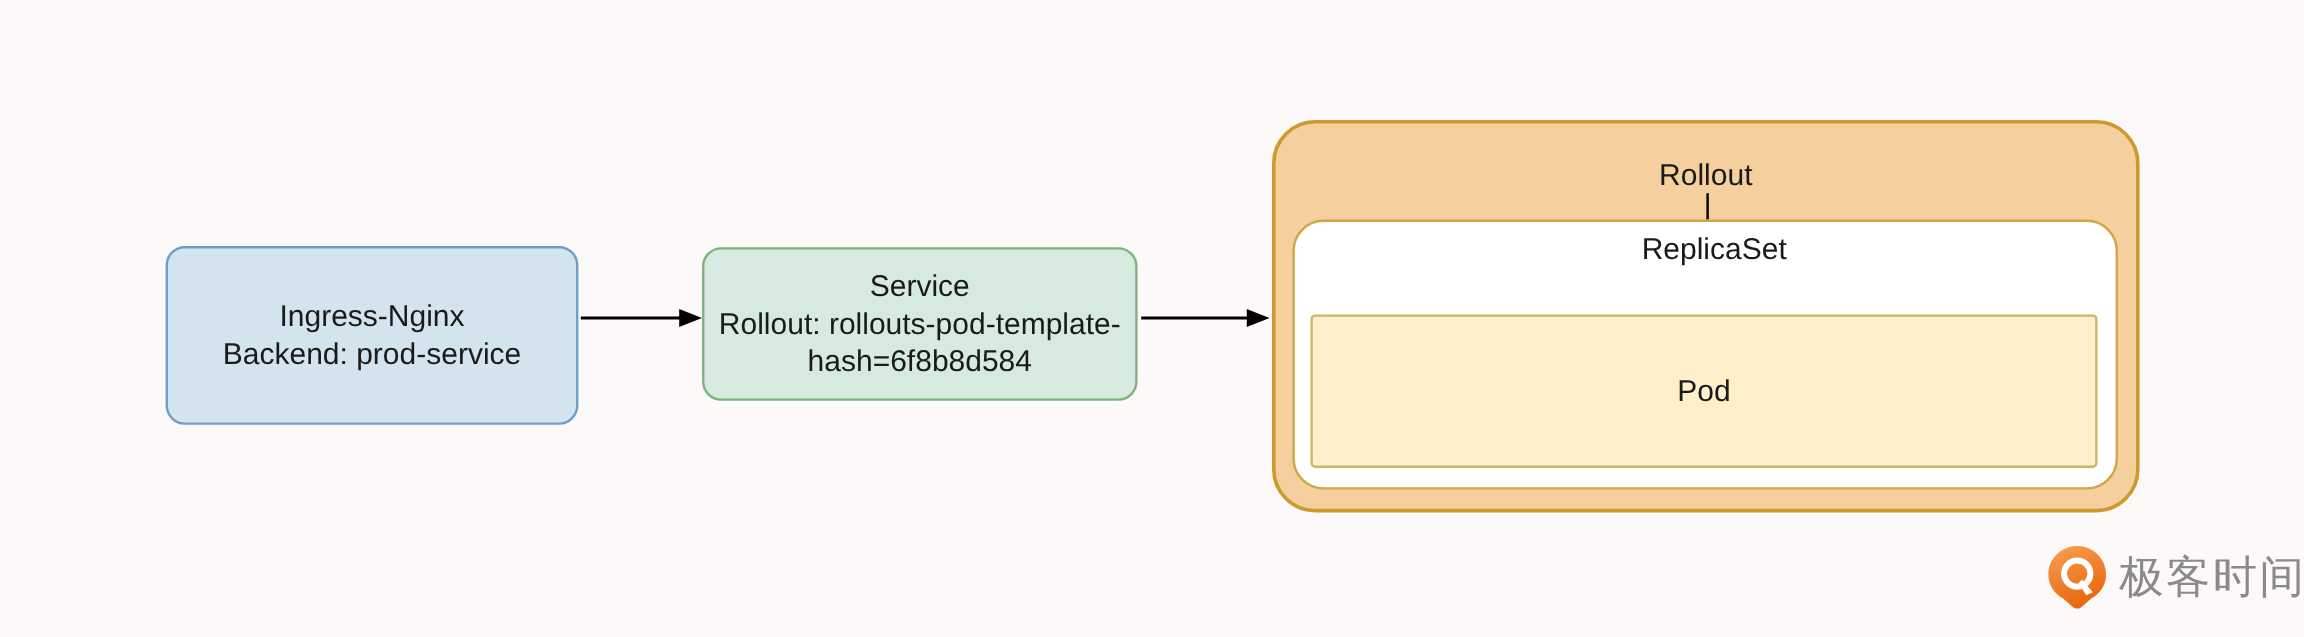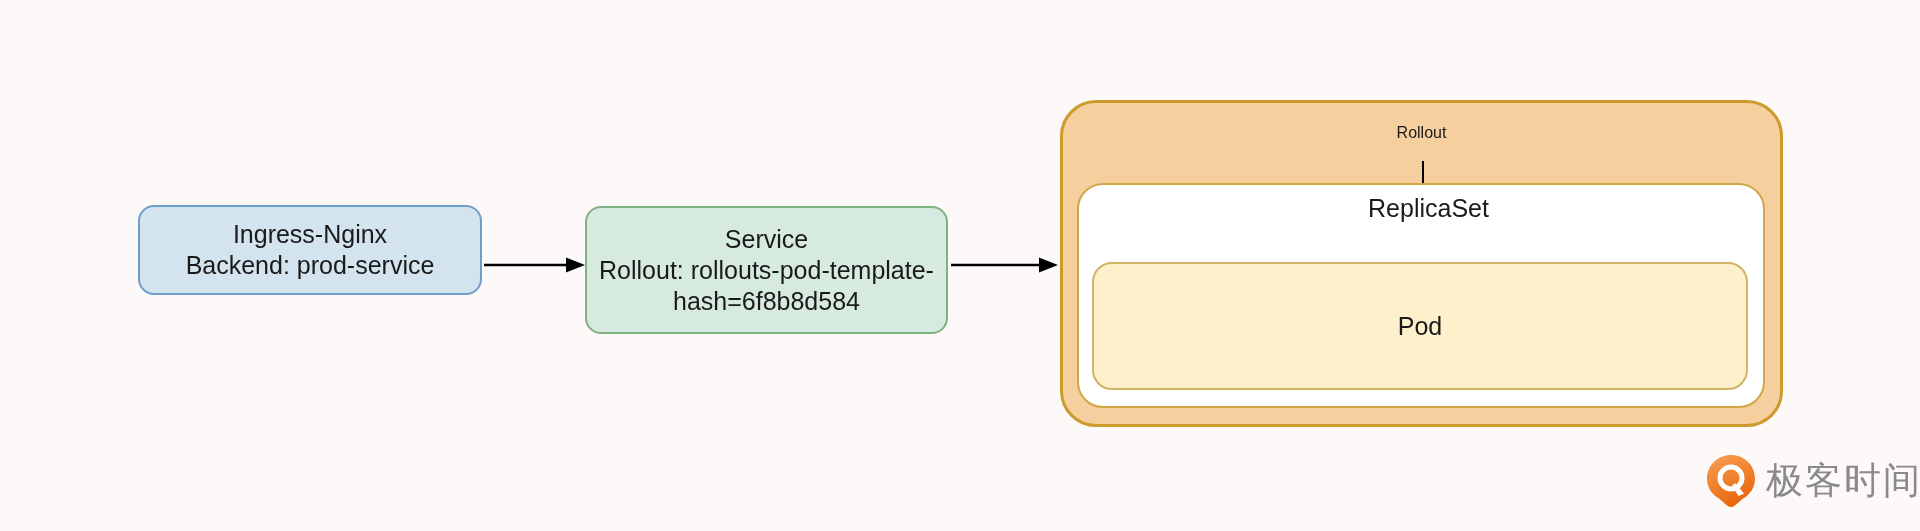--- a/index.html
+++ b/index.html
@@ -20,34 +20,34 @@
     flex-direction: column;
     align-items: center;
     justify-content: center;
     text-align: center;
     font-size: 25px;
     line-height: 31px;
     color: #1a1a1a;
   }
   .node .txt { white-space: nowrap; }
 
-  .ingress-box   { left: 138px; top: 205px; width: 344px; height: 90px; border-radius: 16px; }
+  .ingress-box   { left: 138px; top: 205px; width: 344px; height: 149px; border-radius: 16px; }
   .service-box   { left: 585px; top: 206px; width: 363px; height: 128px; border-radius: 16px; }
 
   .rollout-box   { left: 1060px; top: 100px; width: 723px; height: 327px;
                    border-radius: 36px; border-width: 3px;
                    justify-content: flex-start; }
-  .rollout-title { margin-top: 14px; font-size: 16px; line-height: 31px; }
+  .rollout-title { margin-top: 28px; font-size: 25px; line-height: 31px; }
   .rollout-tick  { position: absolute; left: 50%; top: 58px; width: 2px; height: 22px; }
 
   .replicaset-box { left: 1077px; top: 183px; width: 688px; height: 225px;
                     border-radius: 26px; justify-content: flex-start; }
   .replicaset-box .txtblock { margin-top: 8px; margin-left: 15px; }
 
-  .pod-box { left: 1092px; top: 262px; width: 656px; height: 128px; border-radius: 20px; }
+  .pod-box { left: 1092px; top: 262px; width: 656px; height: 128px; border-radius: 4px; }
 
   .arrow-svg { position: absolute; overflow: visible; }
   .arrow1 { left: 480px; top: 255px; }
   .arrow2 { left: 948px; top: 255px; }
 
   .brand { position: absolute; left: 1706px; top: 453px; height: 56px;
            display: flex; align-items: center; }
   .brand-icon { width: 50px; height: 54px; display: block; }
   .brand-text { margin-left: 10px; font-size: 37px; letter-spacing: 2px;
                 font-weight: 400; line-height: 54px; white-space: nowrap; }

